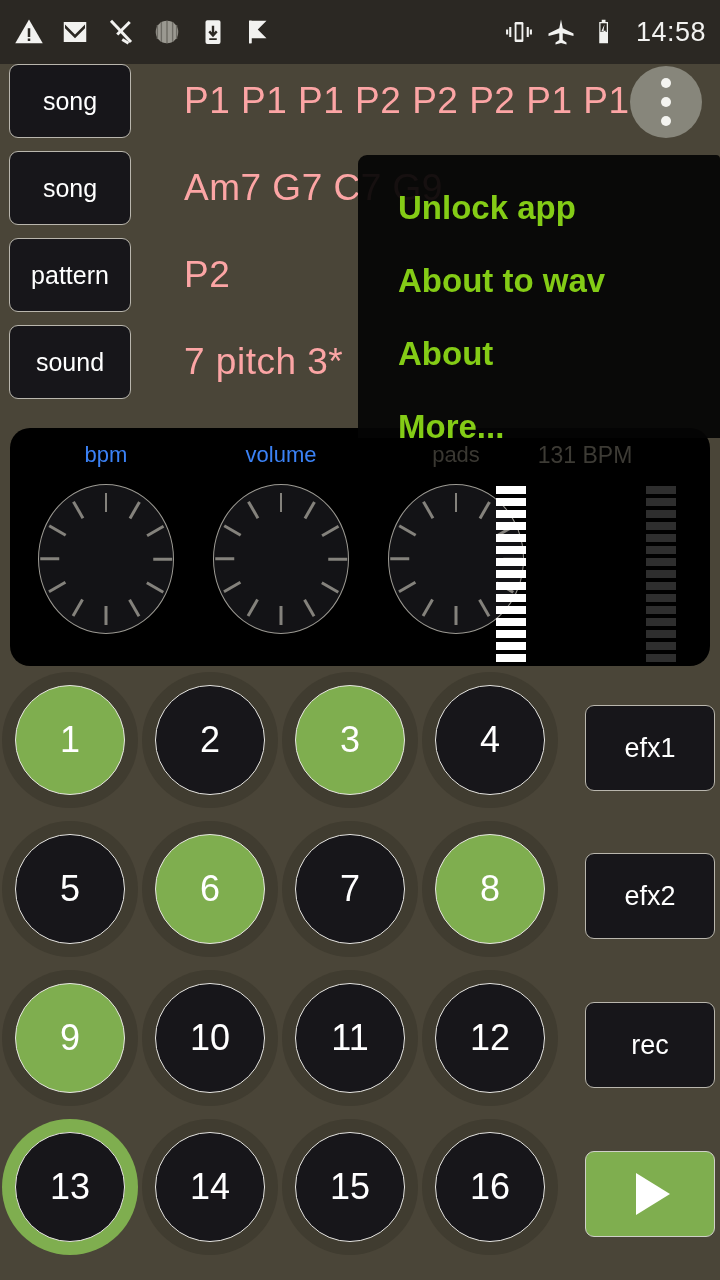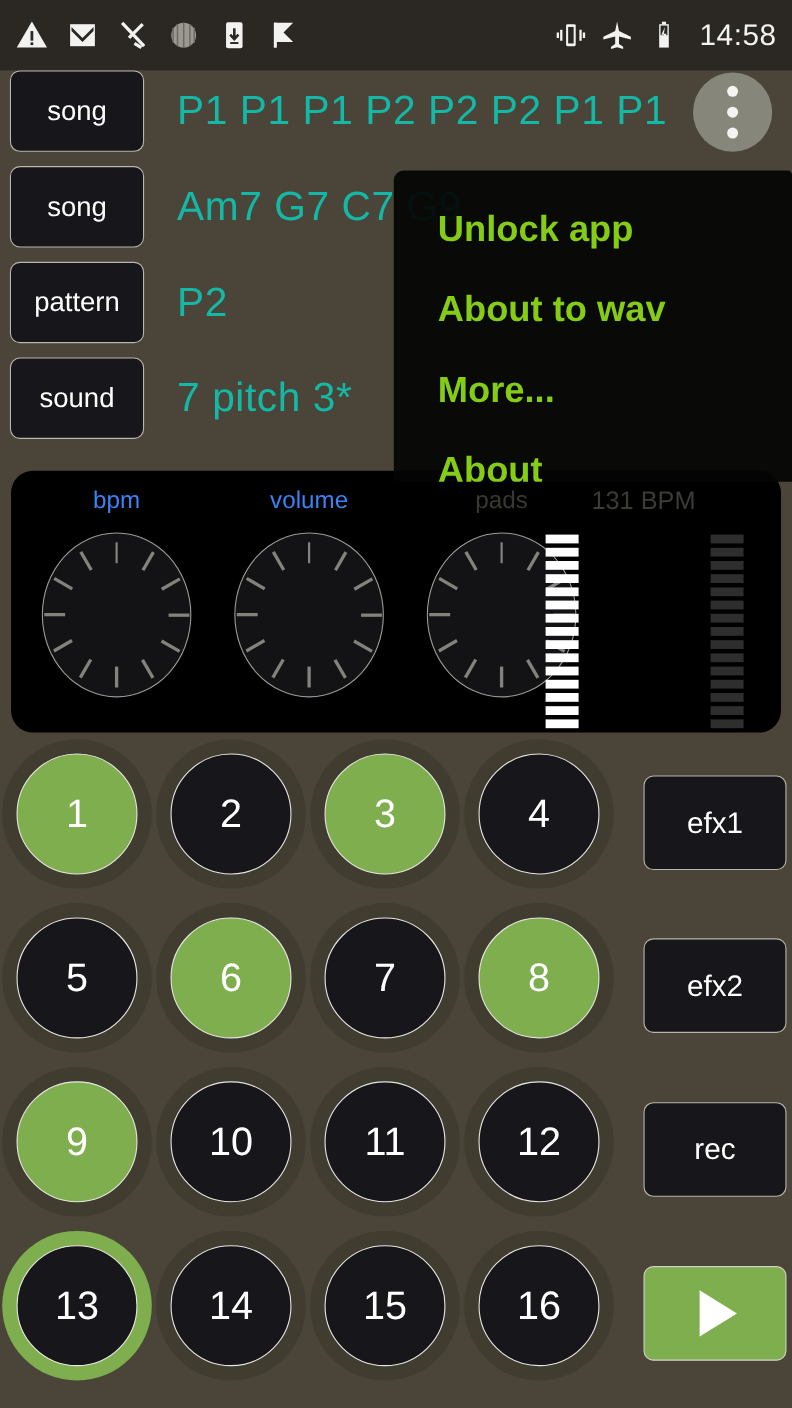--- a/index.html
+++ b/index.html
@@ -43,22 +43,22 @@
   .row-btn {
     width: 122px; height: 74px; margin-left: 9px;
     background: #17161a;
     border: 1.5px solid #b9b6ad;
     border-radius: 9px;
     color: #ffffff; font-size: 25px;
     display: flex; align-items: center; justify-content: center;
     flex: 0 0 auto;
   }
   .row-val {
-    margin-left: 30px;
-    color: #14b8a6;
+    margin-left: 53px;
+    color: #fca5a5;
     font-size: 37px;
     white-space: nowrap;
     letter-spacing: .5px;
   }
 
   
   .knobpanel {
     position: absolute; left: 10px; top: 428px;
     width: 700px; height: 238px;
     background: #000000;
@@ -466,17 +466,17 @@
     <div class="sidebtn" style="top:181px;">efx2</div>
     <div class="sidebtn" style="top:330px;">rec</div>
     <div class="sidebtn play" style="top:479px;">
       <span class="play-tri"></span>
     </div>
   </div>
 
   <div class="menu">
     <div class="menu-item">Unlock app</div>
     <div class="menu-item">About to wav</div>
+    <div class="menu-item">About</div>
     <div class="menu-item">More...</div>
-    <div class="menu-item">About</div>
   </div>
 
 </div>
 
 </body></html>

